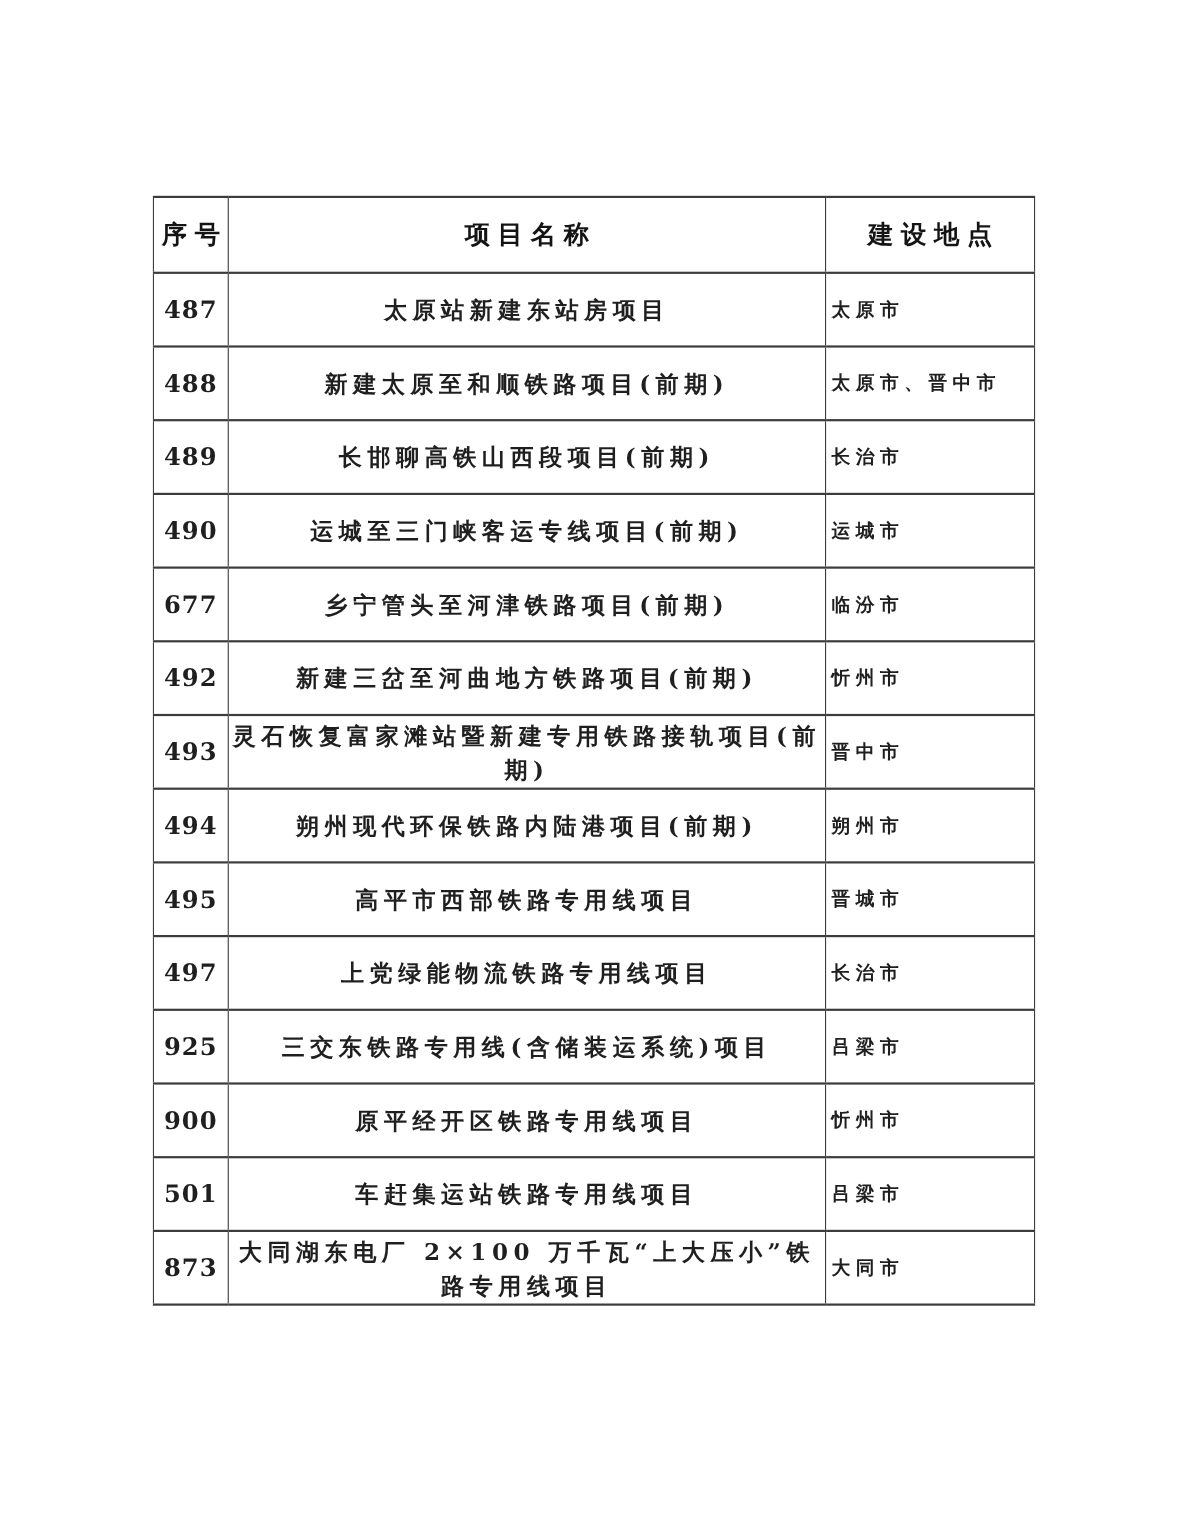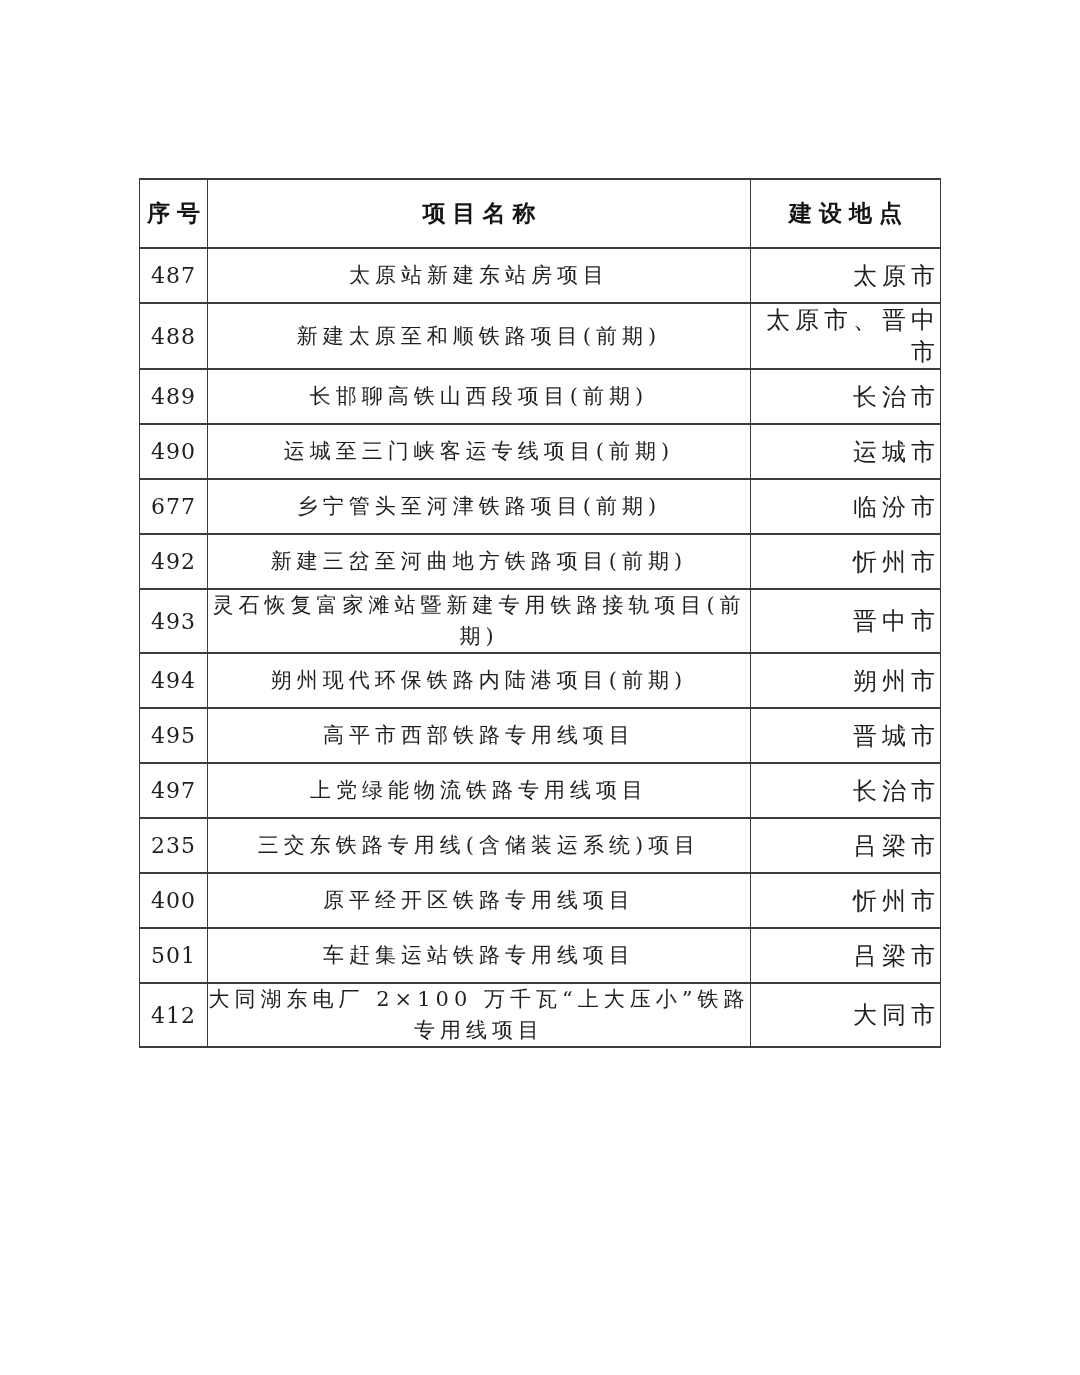--- a/index.html
+++ b/index.html
@@ -31,21 +31,21 @@
   table.doc-table td {
     border-left: 1px solid #3c3c3c;
     border-right: 1px solid #3c3c3c;
     border-top: 2px solid #3c3c3c;
     border-bottom: 2px solid #3c3c3c;
     padding: 0;
     vertical-align: middle;
     overflow: hidden;
   }
   table.doc-table thead tr { height: 69px; margin-top: 28px; }
-  table.doc-table tbody tr { height: 55px; }
+  table.doc-table tbody tr { height: 67px; font-weight: bold; }
 
   th.hdr {
     font-size: 23px;
     font-weight: bold;
     letter-spacing: 7px;
     text-align: center;
     text-indent: 7px; 
     color: #141414;
   }
   td.cell-no {
@@ -54,24 +54,24 @@
     letter-spacing: 1px;
   }
   td.cell-name {
     font-size: 21px;
     letter-spacing: 5px;
     line-height: 31px;
     text-align: center;
     padding: 2px 12px 2px 14px;
   }
   td.cell-loc {
-    font-size: 24px;
+    font-size: 17px;
     letter-spacing: 5px;
     text-indent: 5px;
-    text-align: right;
+    text-align: left;
   }
 </style>
 </head>
 <body>
 
 <div class="page">
   <table class="doc-table">
     <colgroup>
       <col class="col-no">
       <col class="col-name">
@@ -129,34 +129,34 @@
           <td class="cell-no">495</td>
           <td class="cell-name">高平市西部铁路专用线项目</td>
           <td class="cell-loc">晋城市</td>
         </tr>
         <tr>
           <td class="cell-no">497</td>
           <td class="cell-name">上党绿能物流铁路专用线项目</td>
           <td class="cell-loc">长治市</td>
         </tr>
         <tr>
-          <td class="cell-no">235</td>
+          <td class="cell-no">925</td>
           <td class="cell-name">三交东铁路专用线(含储装运系统)项目</td>
           <td class="cell-loc">吕梁市</td>
         </tr>
         <tr>
-          <td class="cell-no">400</td>
+          <td class="cell-no">900</td>
           <td class="cell-name">原平经开区铁路专用线项目</td>
           <td class="cell-loc">忻州市</td>
         </tr>
         <tr>
           <td class="cell-no">501</td>
           <td class="cell-name">车赶集运站铁路专用线项目</td>
           <td class="cell-loc">吕梁市</td>
         </tr>
         <tr>
-          <td class="cell-no">412</td>
+          <td class="cell-no">873</td>
           <td class="cell-name">大同湖东电厂 2×100 万千瓦“上大压小”铁路专用线项目</td>
           <td class="cell-loc">大同市</td>
         </tr>
       </tbody>
   </table>
 </div>
 
 </body></html>

